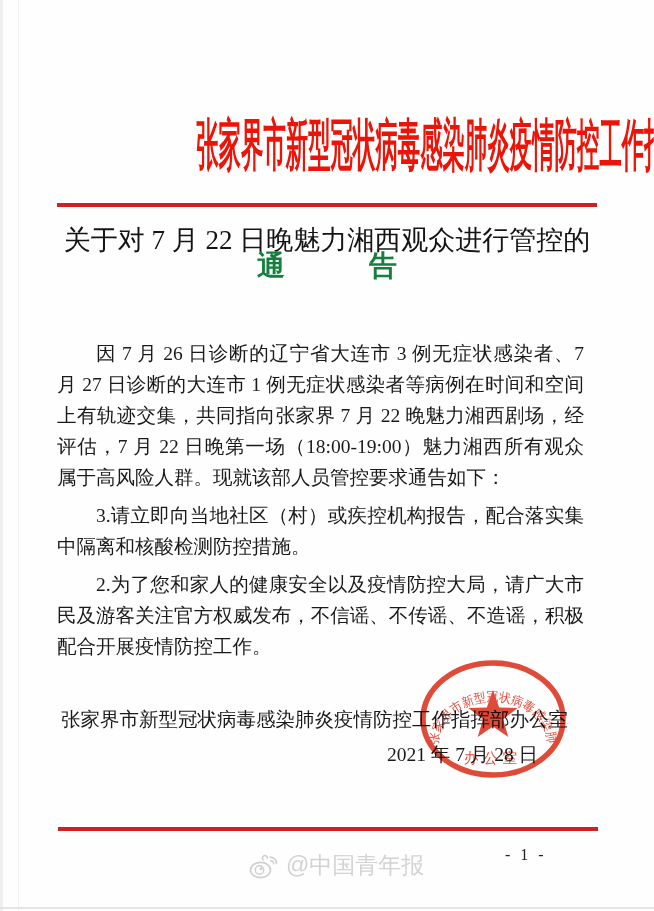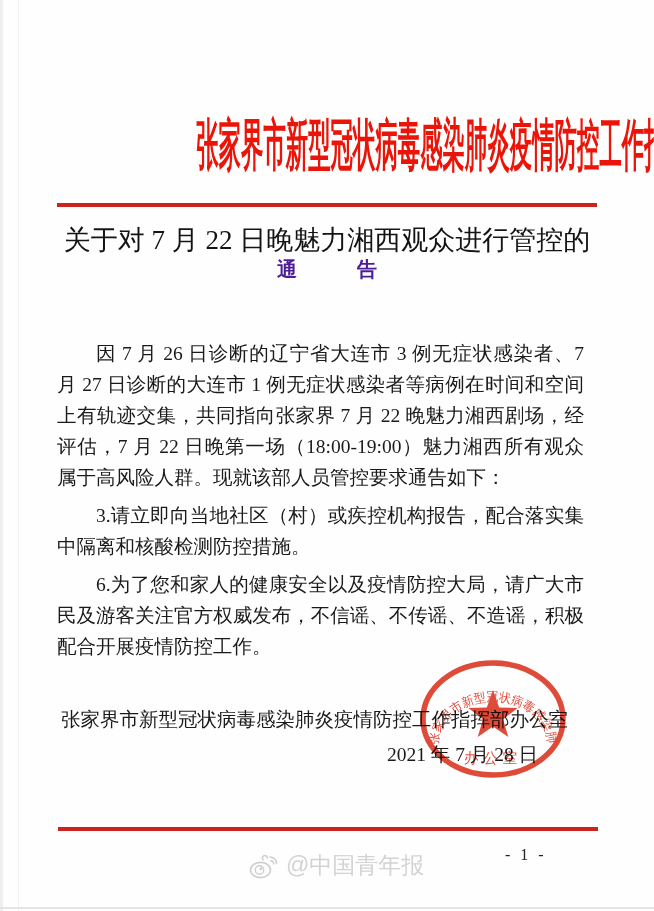--- a/index.html
+++ b/index.html
@@ -16,22 +16,22 @@
     position:absolute;top:114px;left:0;width:654px;text-align:center;
     color:#ea1508;font-weight:bold;font-size:56px;line-height:62px;
     white-space:nowrap;transform:scaleX(0.40);transform-origin:50% 50%;
   }
   .rule-top{position:absolute;top:203px;left:57px;width:540px;height:4px;background:#ce221d;}
   .rule-bottom{position:absolute;top:827px;left:58px;width:540px;height:4px;background:#ce221d;}
 
   
   .doc-title-1{position:absolute;top:222px;left:30px;width:594px;text-align:center;
     font-size:27px;font-weight:normal;color:#141414;white-space:nowrap;}
-  .doc-title-2{position:absolute;top:256px;left:30px;width:594px;text-align:center;
-    font-size:20px;font-weight:bold;color:#4c1d95;white-space:nowrap;}
+  .doc-title-2{position:absolute;top:247px;left:30px;width:594px;text-align:center;
+    font-size:28px;font-weight:bold;color:#15803d;white-space:nowrap;}
   .doc-no{position:absolute;top:299px;left:0;width:654px;text-align:center;
     font-size:17px;color:#252525;}
 
   
   .body-text{position:absolute;top:338px;left:57px;width:543px;
     font-size:19.5px;line-height:31px;color:#1a1a1a;text-align:justify;}
   .body-text p{margin:0 16px 7px 0;text-indent:2em;}
 
   
   .sig-org{position:absolute;top:706px;right:86px;font-size:19.5px;color:#1a1a1a;white-space:nowrap;}
@@ -59,21 +59,21 @@
   <div class="header-office">张家界市新型冠状病毒感染肺炎疫情防控工作指挥部办公室</div>
 
   <div class="rule-top"></div>
 
   <div class="doc-title-1">关于对 7 月 22 日晚魅力湘西观众进行管控的</div>
   <div class="doc-title-2">通　　　告</div>
 
   <div class="body-text">
     <p>因 7 月 26 日诊断的辽宁省大连市 3 例无症状感染者、7 月 27 日诊断的大连市 1 例无症状感染者等病例在时间和空间上有轨迹交集，共同指向张家界 7 月 22 晚魅力湘西剧场，经评估，7 月 22 日晚第一场（18:00-19:00）魅力湘西所有观众属于高风险人群。现就该部人员管控要求通告如下：</p>
     <p>3.请立即向当地社区（村）或疾控机构报告，配合落实集中隔离和核酸检测防控措施。</p>
-    <p>6.为了您和家人的健康安全以及疫情防控大局，请广大市民及游客关注官方权威发布，不信谣、不传谣、不造谣，积极配合开展疫情防控工作。</p>
+    <p>2.为了您和家人的健康安全以及疫情防控大局，请广大市民及游客关注官方权威发布，不信谣、不传谣、不造谣，积极配合开展疫情防控工作。</p>
   </div>
 
   <div class="sig-org">张家界市新型冠状病毒感染肺炎疫情防控工作指挥部办公室</div>
   <div class="sig-date">2021 年 7 月 28 日</div>
 
   <svg class="seal" viewBox="0 0 150 122" xmlns="http://www.w3.org/2000/svg">
     <ellipse cx="75" cy="60" rx="70" ry="56" fill="none" stroke="#dd3b28" stroke-width="5.5"></ellipse>
     <path id="sealArc" d="M 20 86 A 55 44 0 1 1 130 86" fill="none"></path>
     <text font-size="12.5" fill="#dd3b28">
       <textPath href="#sealArc" xlink:href="#sealArc" startOffset="0" textLength="250" lengthAdjust="spacingAndGlyphs">张家界市新型冠状病毒感染肺炎疫情防控指挥部</textPath>

